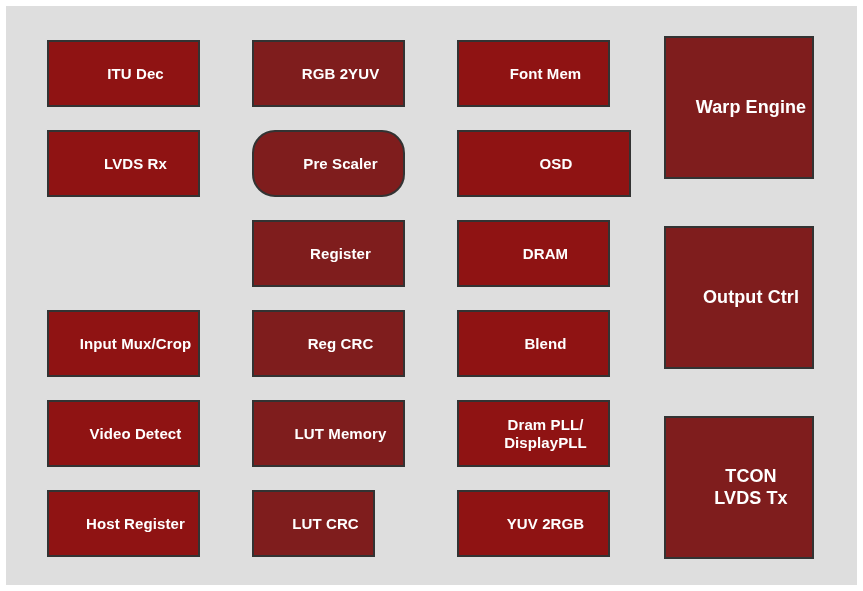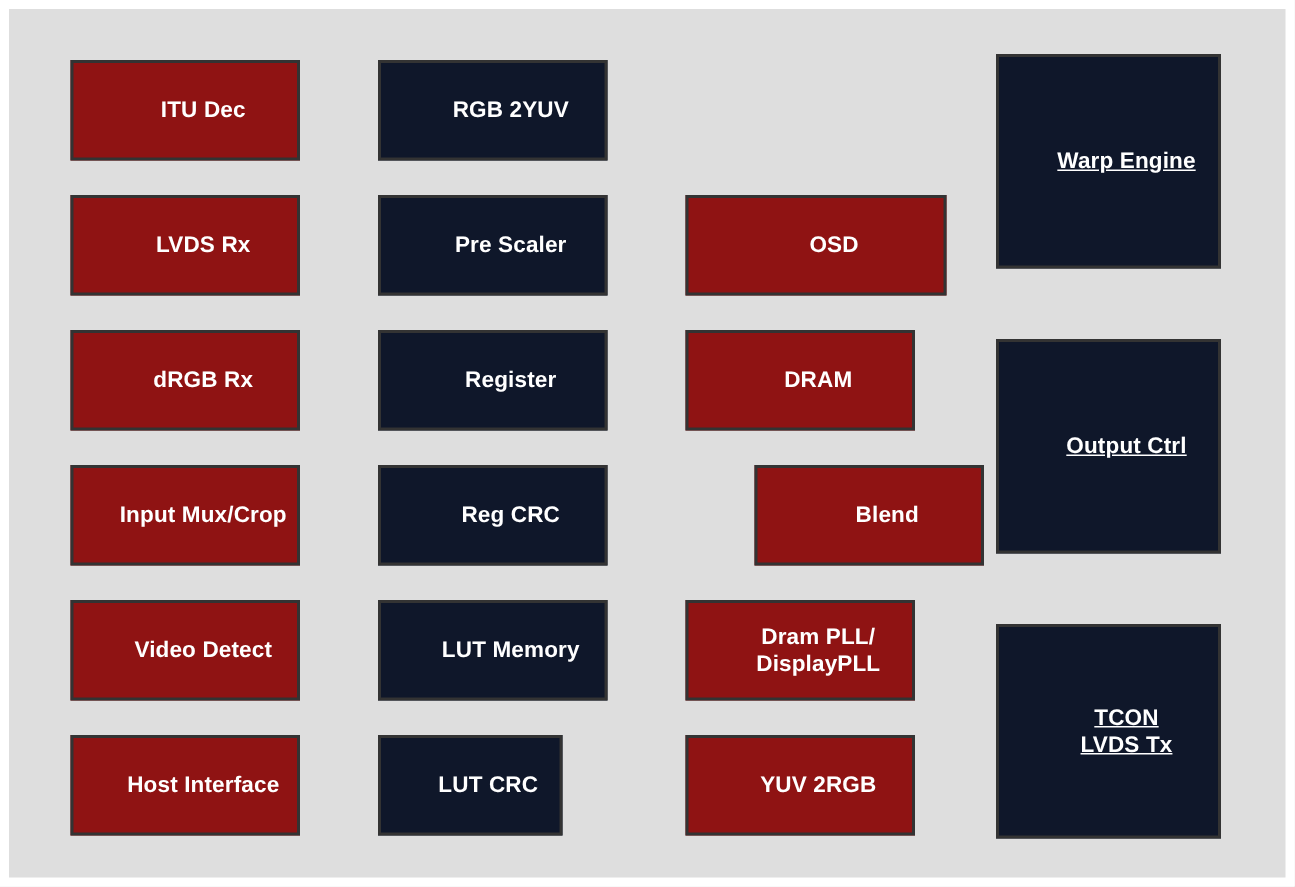--- a/index.html
+++ b/index.html
@@ -39,47 +39,47 @@
     font-weight: bold;
     font-size: 15px;
     line-height: 1.18;
     letter-spacing: 0.1px;
     white-space: pre-line;
     user-select: none;
     padding-left: 24px;
   }
 
   .block.red  { background: #8f1313; }
-  .block.gray { background: #0f172a; }
+  .block.gray { background: #7f1d1d; }
 
-  .block.tall { font-size: 15px; text-decoration: underline; }
+  .block.tall { font-size: 18px; }
 </style>
 </head>
 <body>
 
 <div id="canvas">
   <div id="panel">
 
     <div class="block red" style="left:41px; top:34px; width:153px; height:67px;">ITU Dec</div>
     <div class="block red" style="left:41px; top:124px; width:153px; height:67px;">LVDS Rx</div>
-    <div class="block red" style="left:41px; top:214px; width:153px; height:67px;">dRGB Rx</div>
     <div class="block red" style="left:41px; top:304px; width:153px; height:67px;">Input Mux/Crop</div>
     <div class="block red" style="left:41px; top:394px; width:153px; height:67px;">Video Detect</div>
-    <div class="block red" style="left:41px; top:484px; width:153px; height:67px;">Host Interface</div>
+    <div class="block red" style="left:41px; top:484px; width:153px; height:67px;">Host Register</div>
 
     <div class="block gray" style="left:246px; top:34px; width:153px; height:67px;">RGB 2YUV</div>
-    <div class="block gray" style="left:246px; top:124px; width:153px; height:67px;">Pre Scaler</div>
+    <div class="block gray" style="left:246px; top:124px; width:153px; height:67px;border-radius:23px;">Pre Scaler</div>
     <div class="block gray" style="left:246px; top:214px; width:153px; height:67px;">Register</div>
     <div class="block gray" style="left:246px; top:304px; width:153px; height:67px;">Reg CRC</div>
     <div class="block gray" style="left:246px; top:394px; width:153px; height:67px;">LUT Memory</div>
     <div class="block gray" style="left:246px; top:484px; width:123px; height:67px;">LUT CRC</div>
 
+    <div class="block red" style="left:451px; top:34px; width:153px; height:67px;">Font Mem</div>
     <div class="block red" style="left:451px; top:124px; width:174px; height:67px;">OSD</div>
     <div class="block red" style="left:451px; top:214px; width:153px; height:67px;">DRAM</div>
-    <div class="block red" style="left:451px; top:304px; width:153px; height:67px;margin-left:46px;">Blend</div>
+    <div class="block red" style="left:451px; top:304px; width:153px; height:67px;">Blend</div>
     <div class="block red" style="left:451px; top:394px; width:153px; height:67px;">Dram PLL/
 DisplayPLL</div>
     <div class="block red" style="left:451px; top:484px; width:153px; height:67px;">YUV 2RGB</div>
 
     <div class="block gray tall" style="left:658px; top:30px; width:150px; height:143px;">Warp Engine</div>
     <div class="block gray tall" style="left:658px; top:220px; width:150px; height:143px;">Output Ctrl</div>
     <div class="block gray tall" style="left:658px; top:410px; width:150px; height:143px;">TCON
 LVDS Tx</div>
 
   </div>

